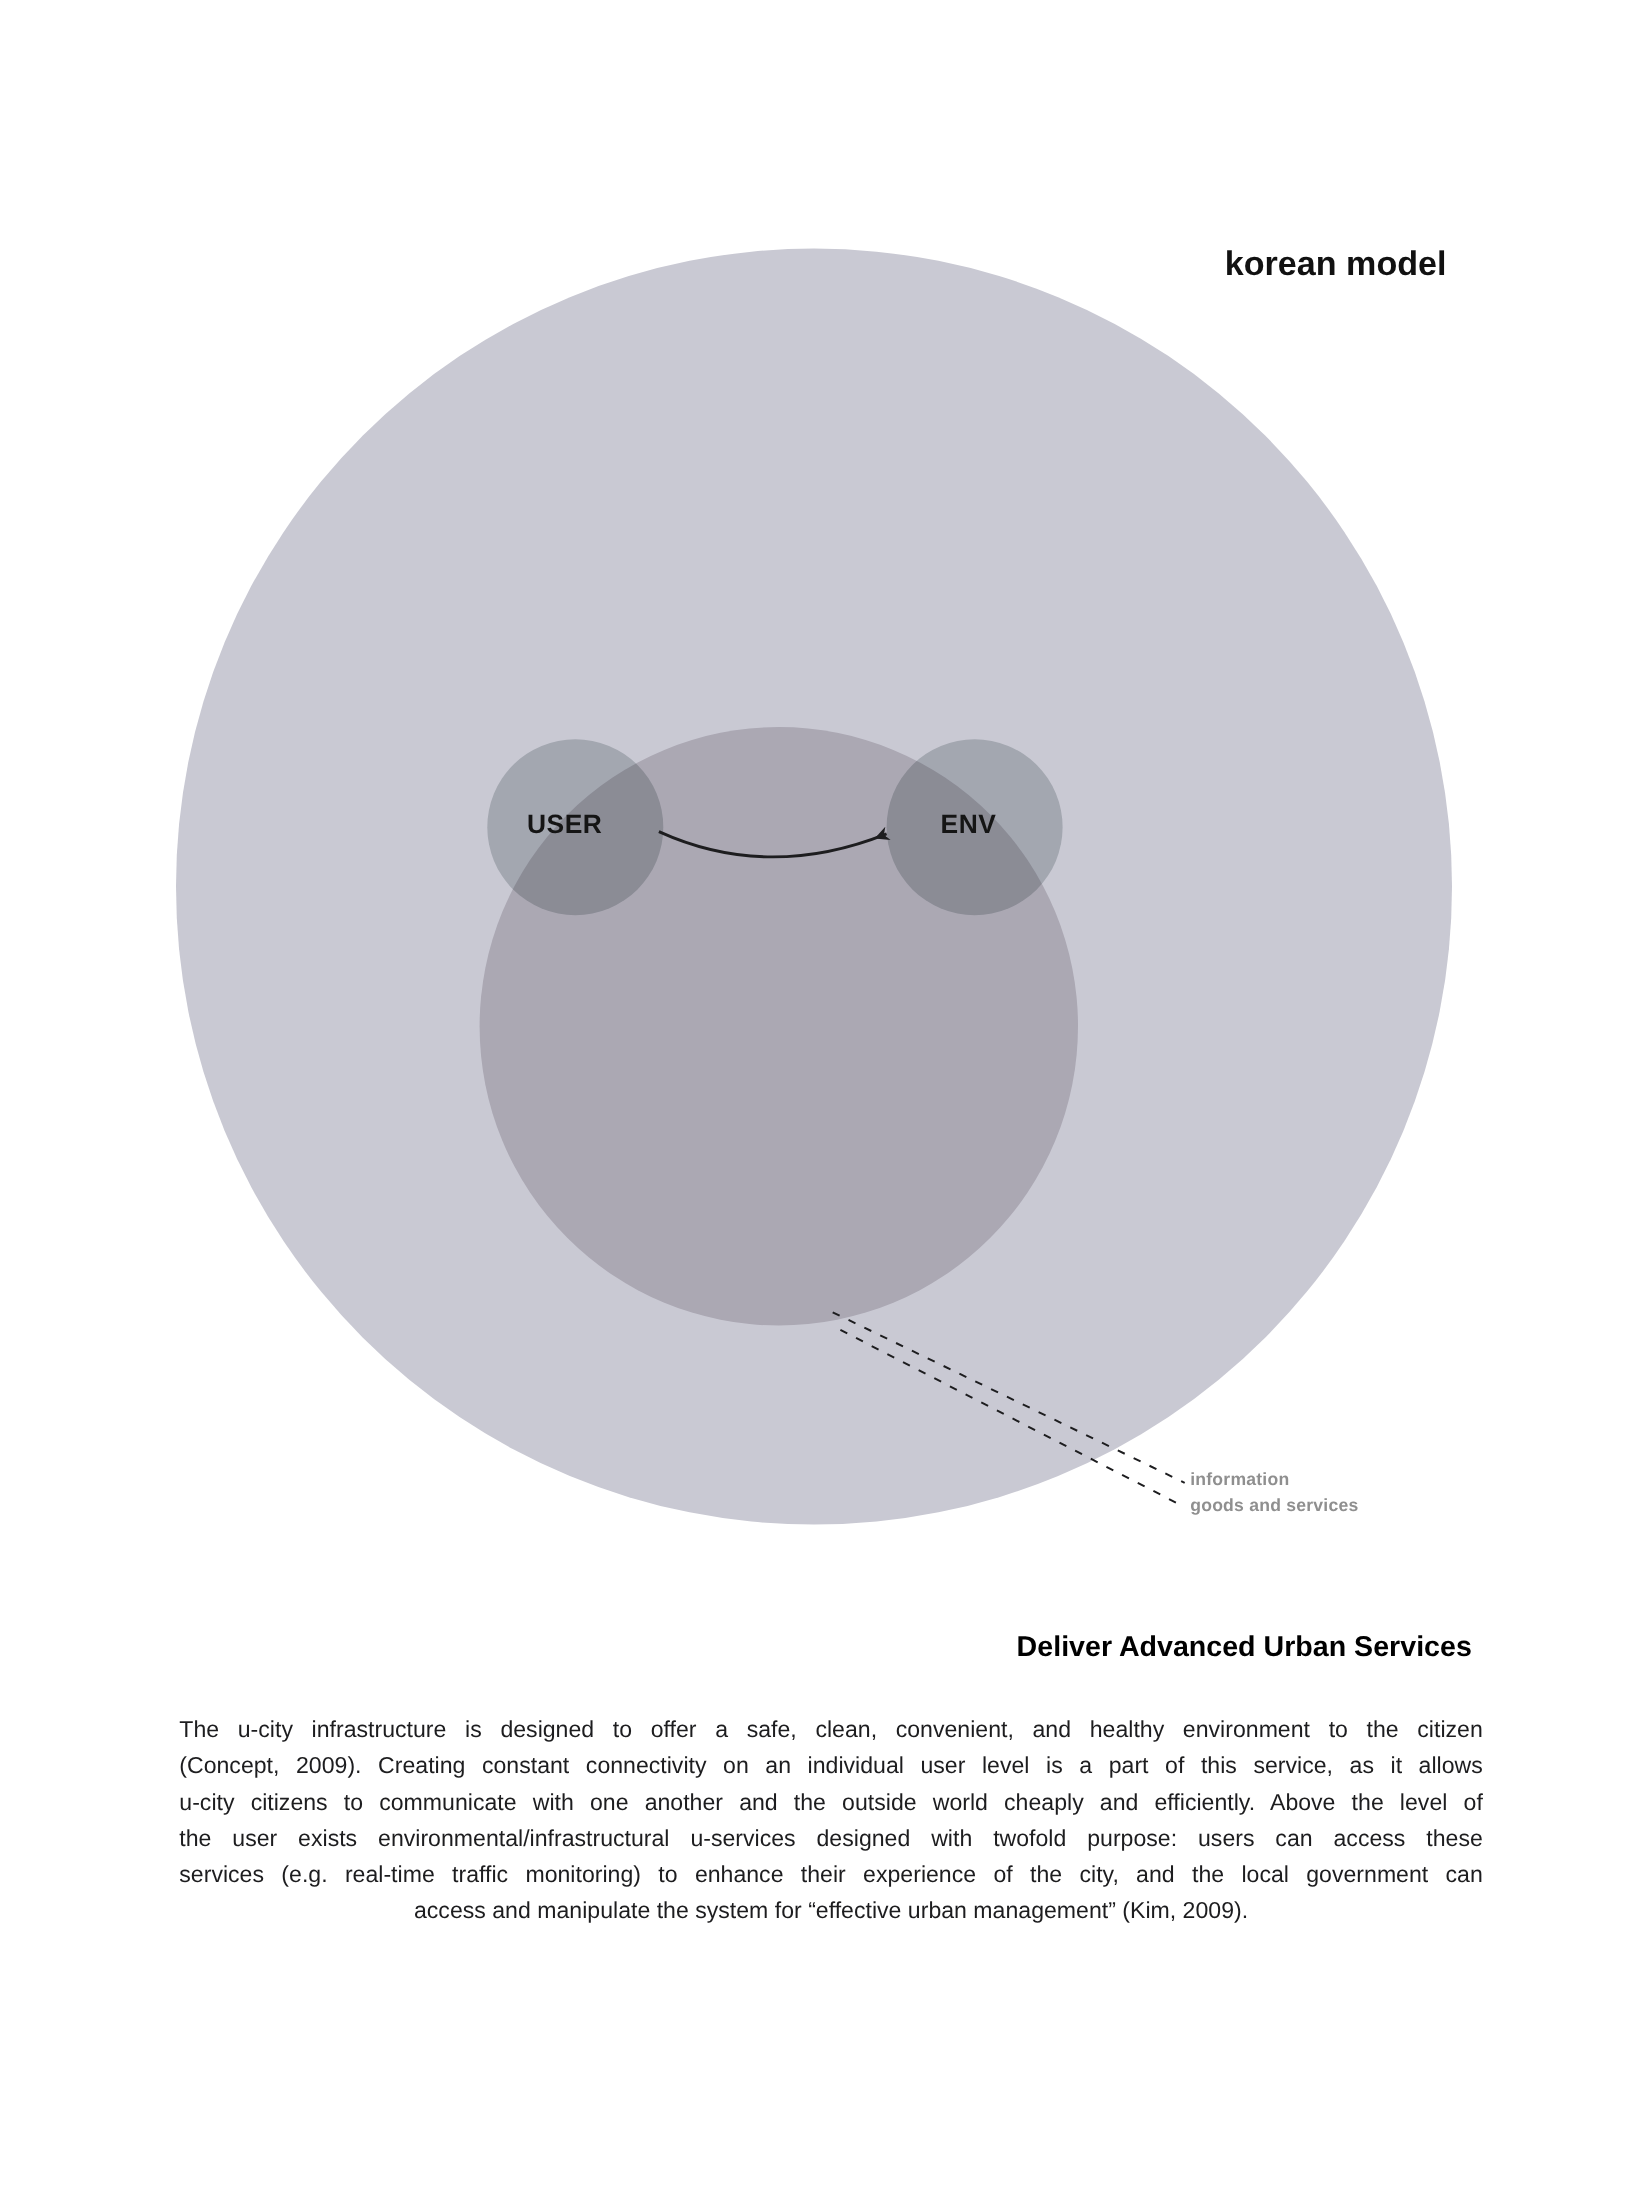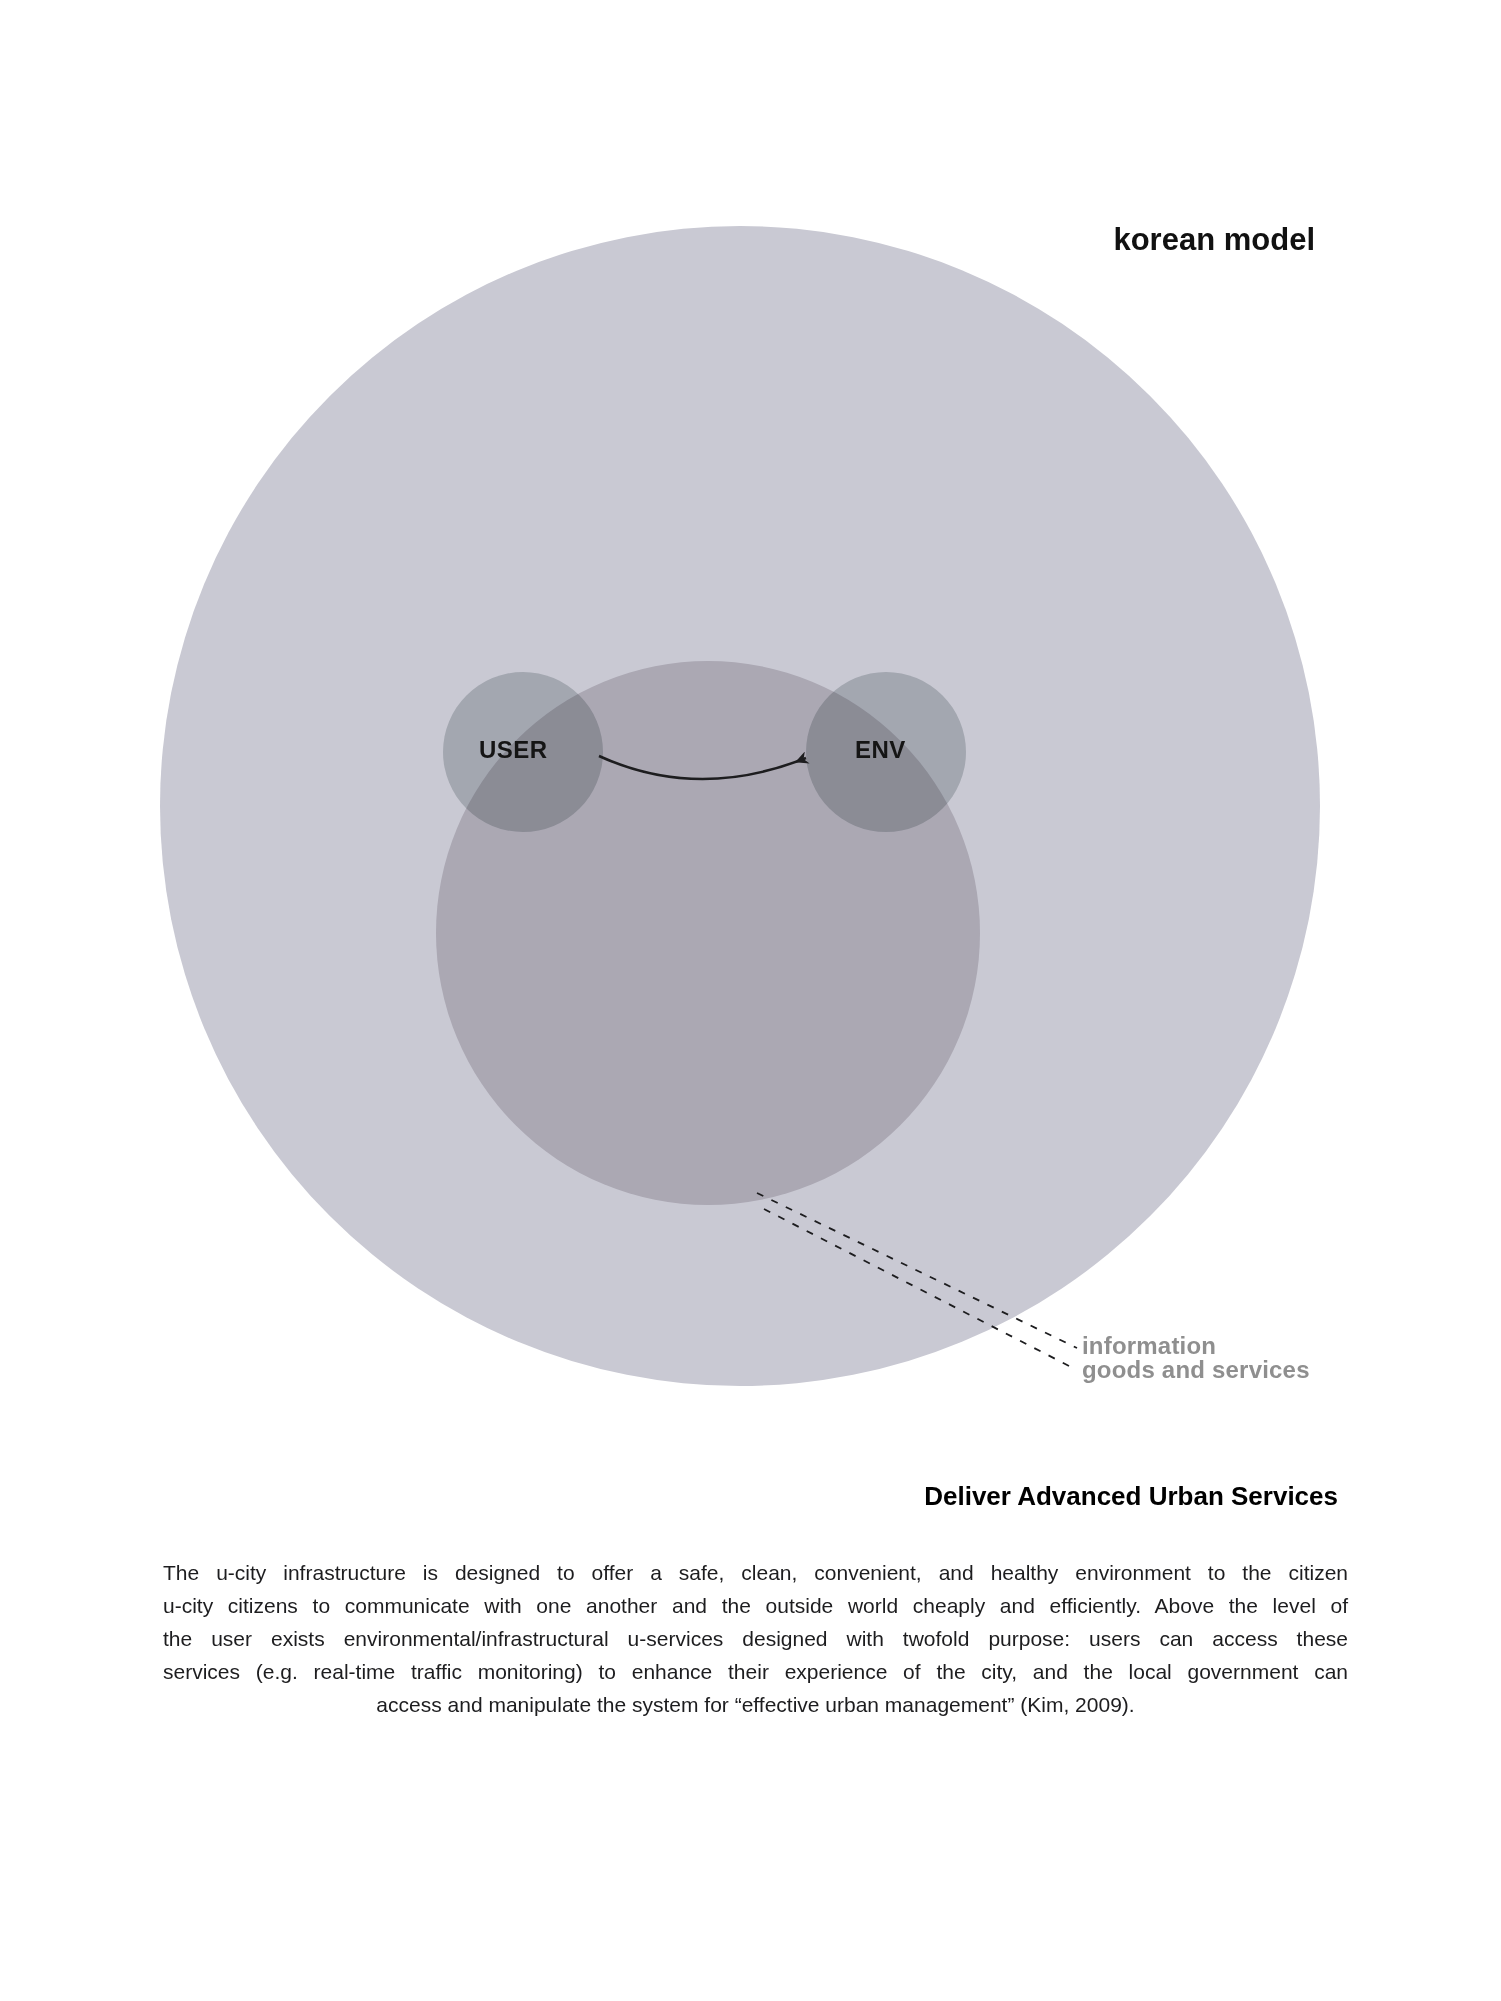--- a/index.html
+++ b/index.html
@@ -30,21 +30,21 @@
     position:absolute;top:735px;height:30px;line-height:30px;
     font-size:24px;font-weight:bold;color:#151515;letter-spacing:0.5px;
   }
   .label-user{left:479px;}
   .label-env{left:855px;}
 
   .lines-overlay{position:absolute;left:0;top:0;pointer-events:none;}
 
   .callouts{
     position:absolute;left:1082px;top:1334px;
-    font-size:24px;font-weight:700;line-height:24px;color:#8f8f8f;
+    font-size:16px;font-weight:700;line-height:24px;color:#8f8f8f;
     letter-spacing:0.2px;white-space:nowrap;
   }
 
   .section-heading{
     position:absolute;right:153px;top:1481px;
     font-size:26px;font-weight:bold;color:#000000;white-space:nowrap;
   }
 
   .body-paragraph{
     position:absolute;left:163px;top:1556px;width:1185px;
@@ -88,19 +88,20 @@
 
   <div class="callouts">
     <div>information</div>
     <div>goods and services</div>
   </div>
 
   <div class="section-heading">Deliver Advanced Urban Services</div>
 
   <div class="body-paragraph">
     <div class="just">The u-city infrastructure is designed to offer a safe, clean, convenient, and healthy environment to the citizen</div>
+    <div class="just">(Concept, 2009).  Creating constant connectivity on an individual user level is a part of this service, as it allows</div>
     <div class="just">u-city citizens to communicate with one another and the outside world cheaply and efficiently.  Above the level of</div>
     <div class="just">the user exists environmental/infrastructural u-services designed with twofold purpose: users can access these</div>
     <div class="just">services (e.g. real-time traffic monitoring) to enhance their experience of the city, and the local government can</div>
     <div class="lastline">access and manipulate the system for “effective urban management” (Kim, 2009).</div>
   </div>
 
 </div>
 
 </body></html>

